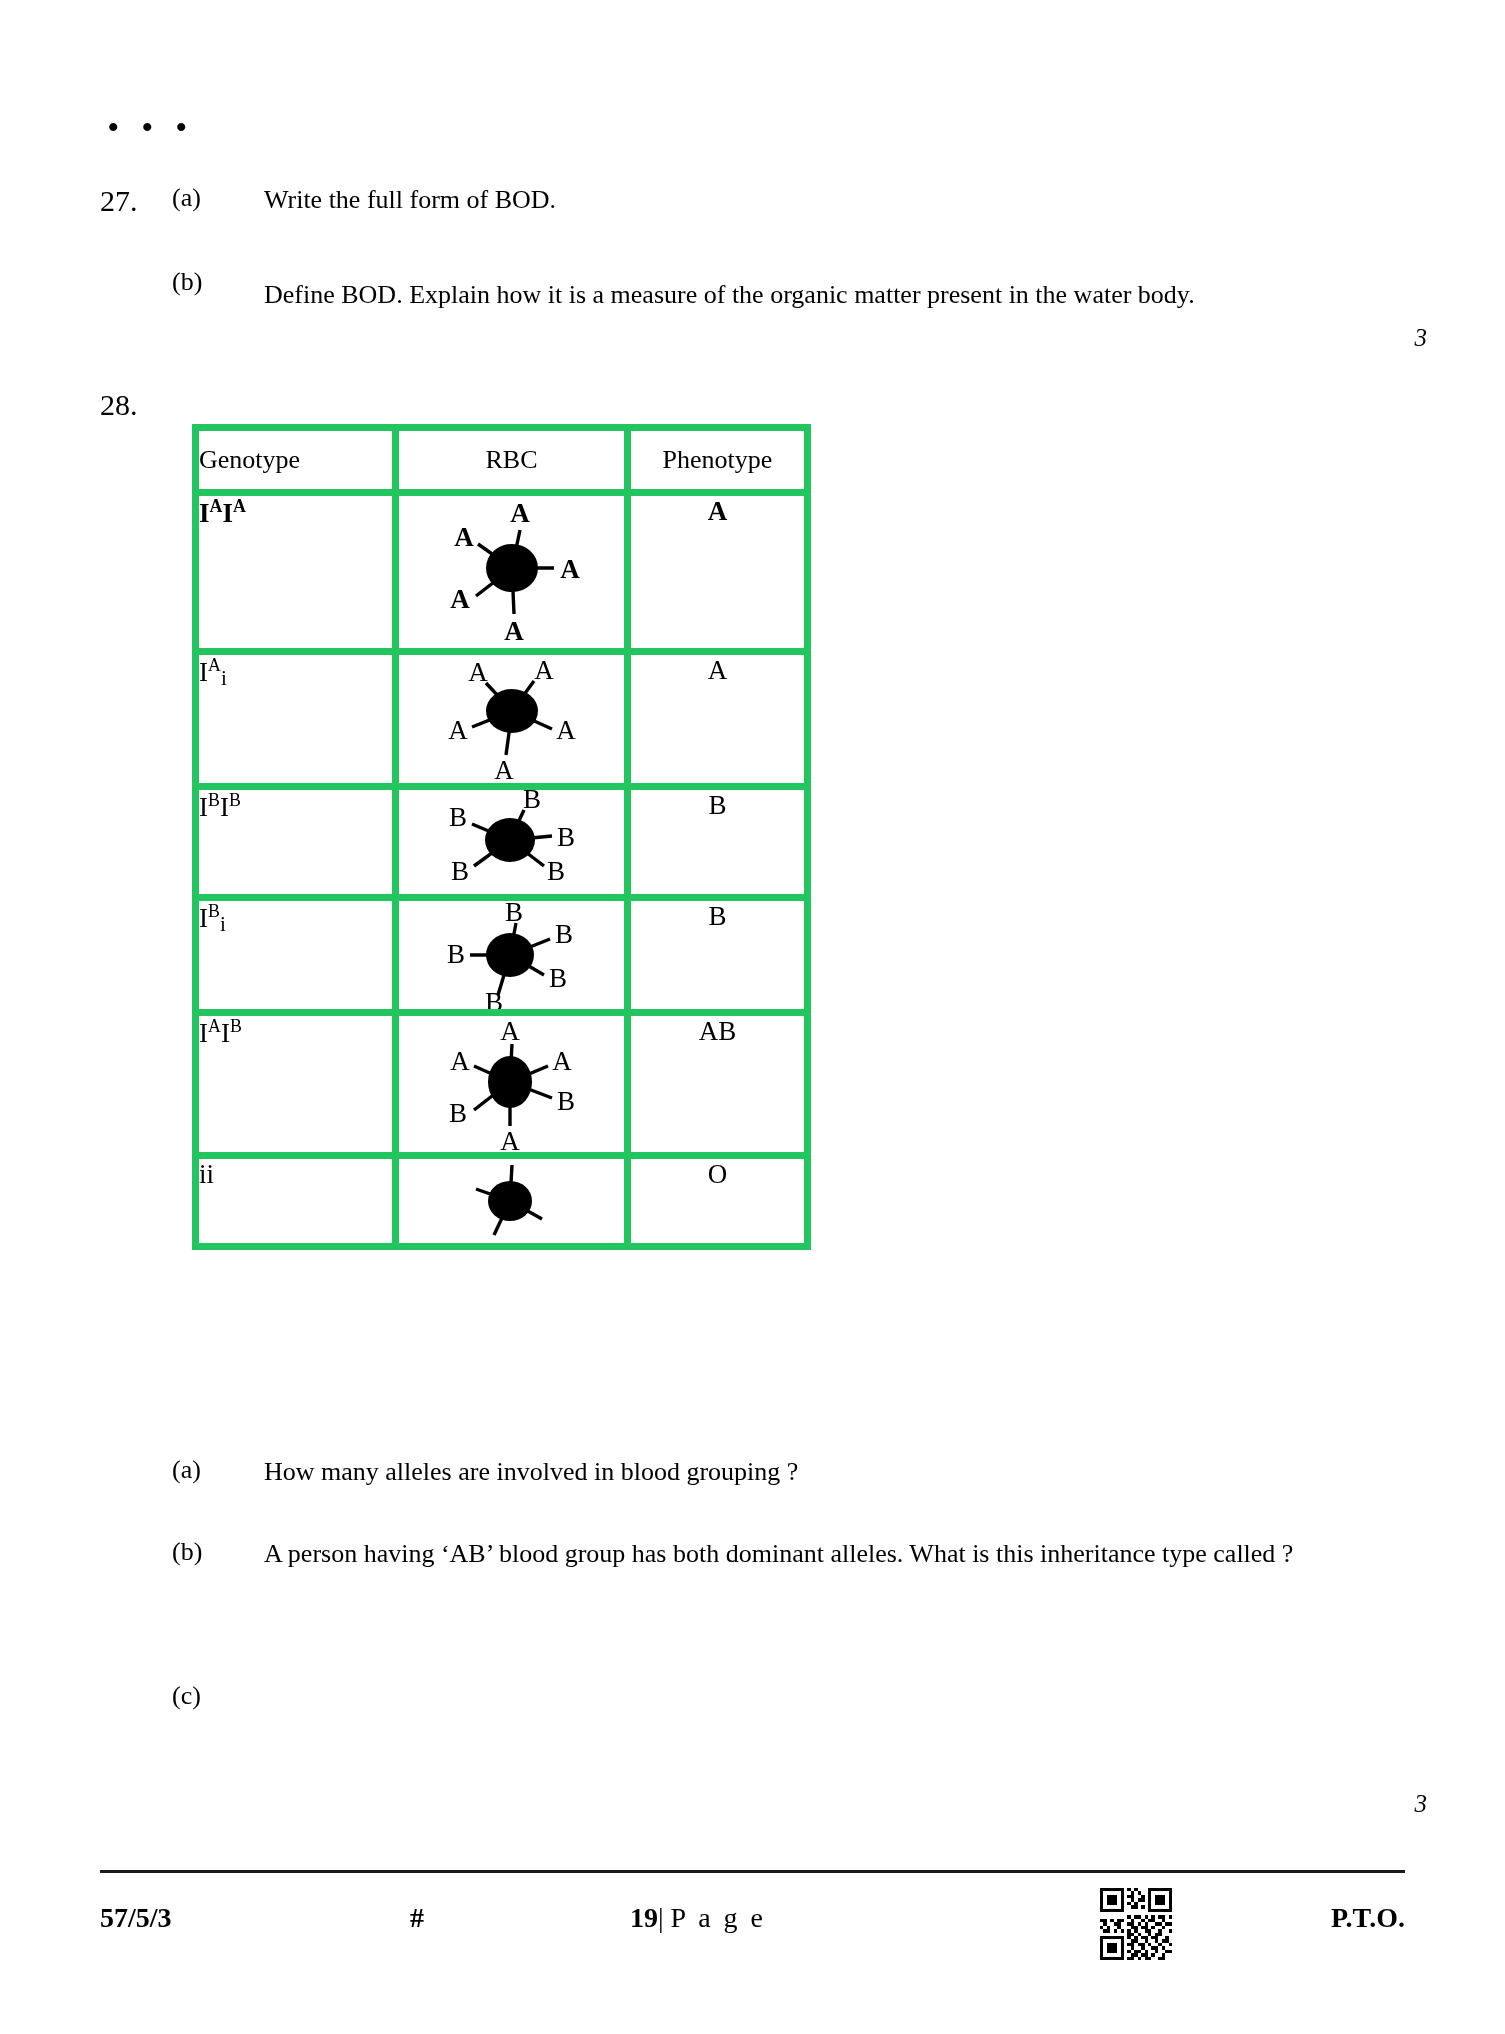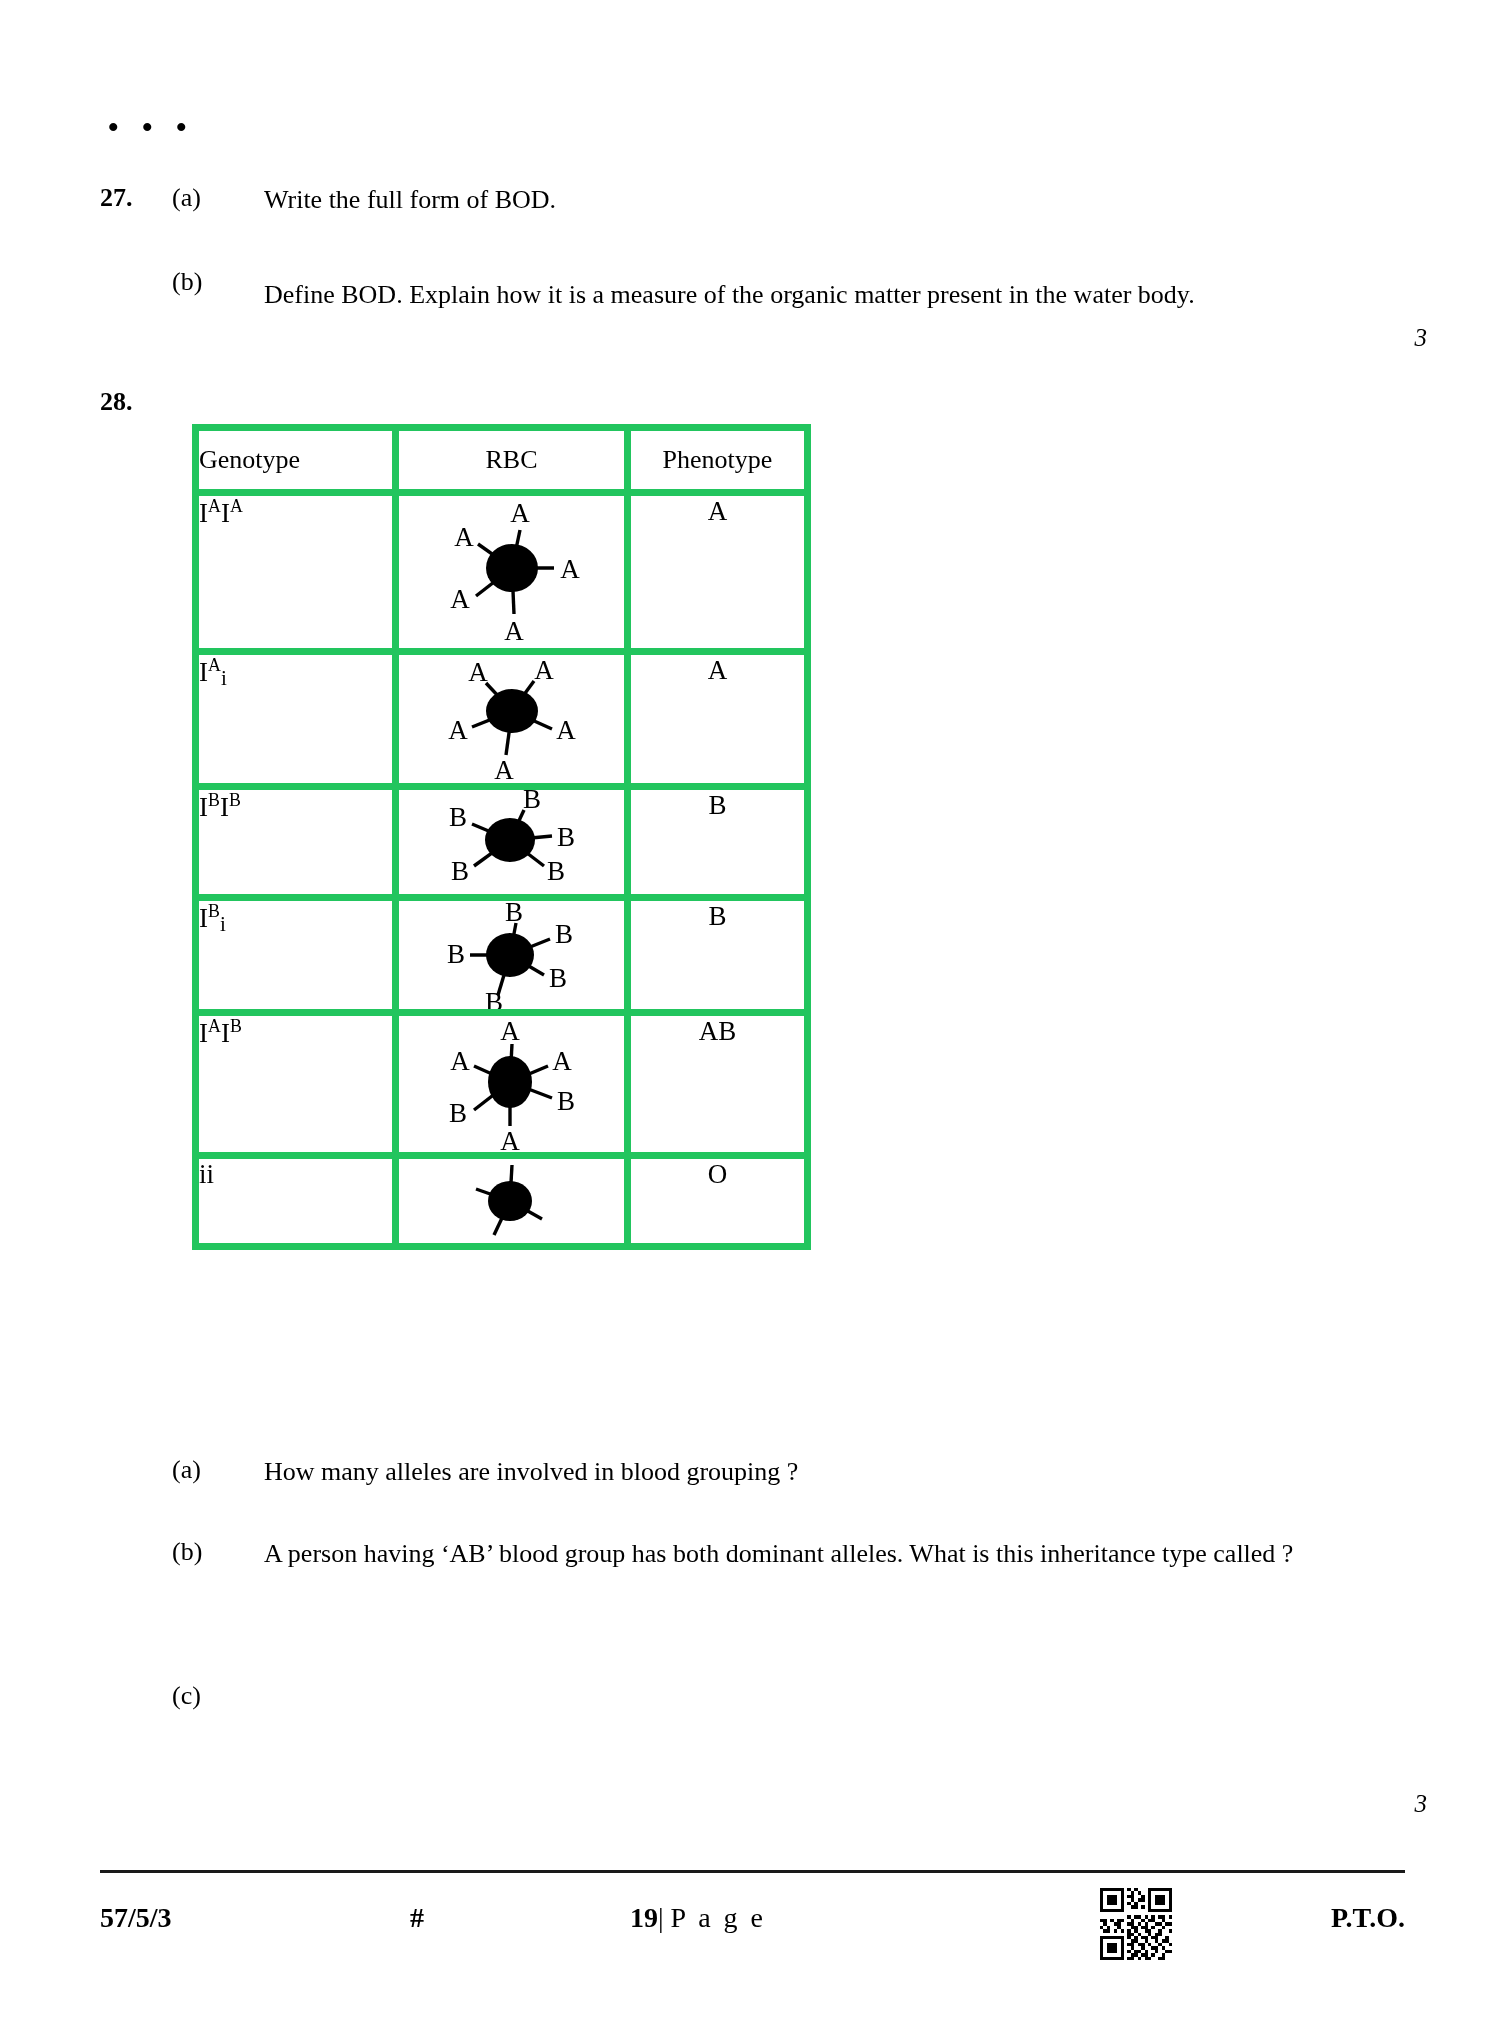--- a/index.html
+++ b/index.html
@@ -34,22 +34,22 @@
 
   
   .qrow {
     position: absolute;
     display: flex;
     align-items: flex-start;
   }
   .qnum {
     width: 72px;
     flex: 0 0 72px;
-    font-weight: bold;
-    font-size: 26px;
+    font-weight: normal;
+    font-size: 30px;
     line-height: 1.5;
   }
   .qlabel {
     width: 92px;
     flex: 0 0 92px;
     font-size: 26px;
     line-height: 1.5;
   }
   .qtext {
     font-size: 26px;
@@ -185,21 +185,21 @@
     </colgroup>
     <thead>
       <tr>
         <th class="th-geno">Genotype</th>
         <th class="th-rbc">RBC</th>
         <th class="th-pheno">Phenotype</th>
       </tr>
     </thead>
     <tbody>
 
-      <tr style="height:158px;">
+      <tr style="height:158px;font-weight:bold;">
         <td class="cell-geno">
           <span>I<sup>A</sup></span><span>I<sup>A</sup></span>
         </td>
         <td class="cell-rbc">
           <svg class="rbc-svg" width="220" height="152" viewBox="0 0 220 152">
             <g stroke="#000" stroke-width="3.4" fill="none">
               <line x1="110" y1="72" x2="118" y2="34"></line>
               <line x1="110" y1="72" x2="76" y2="48"></line>
               <line x1="110" y1="72" x2="152" y2="72"></line>
               <line x1="110" y1="72" x2="74" y2="100"></line>

